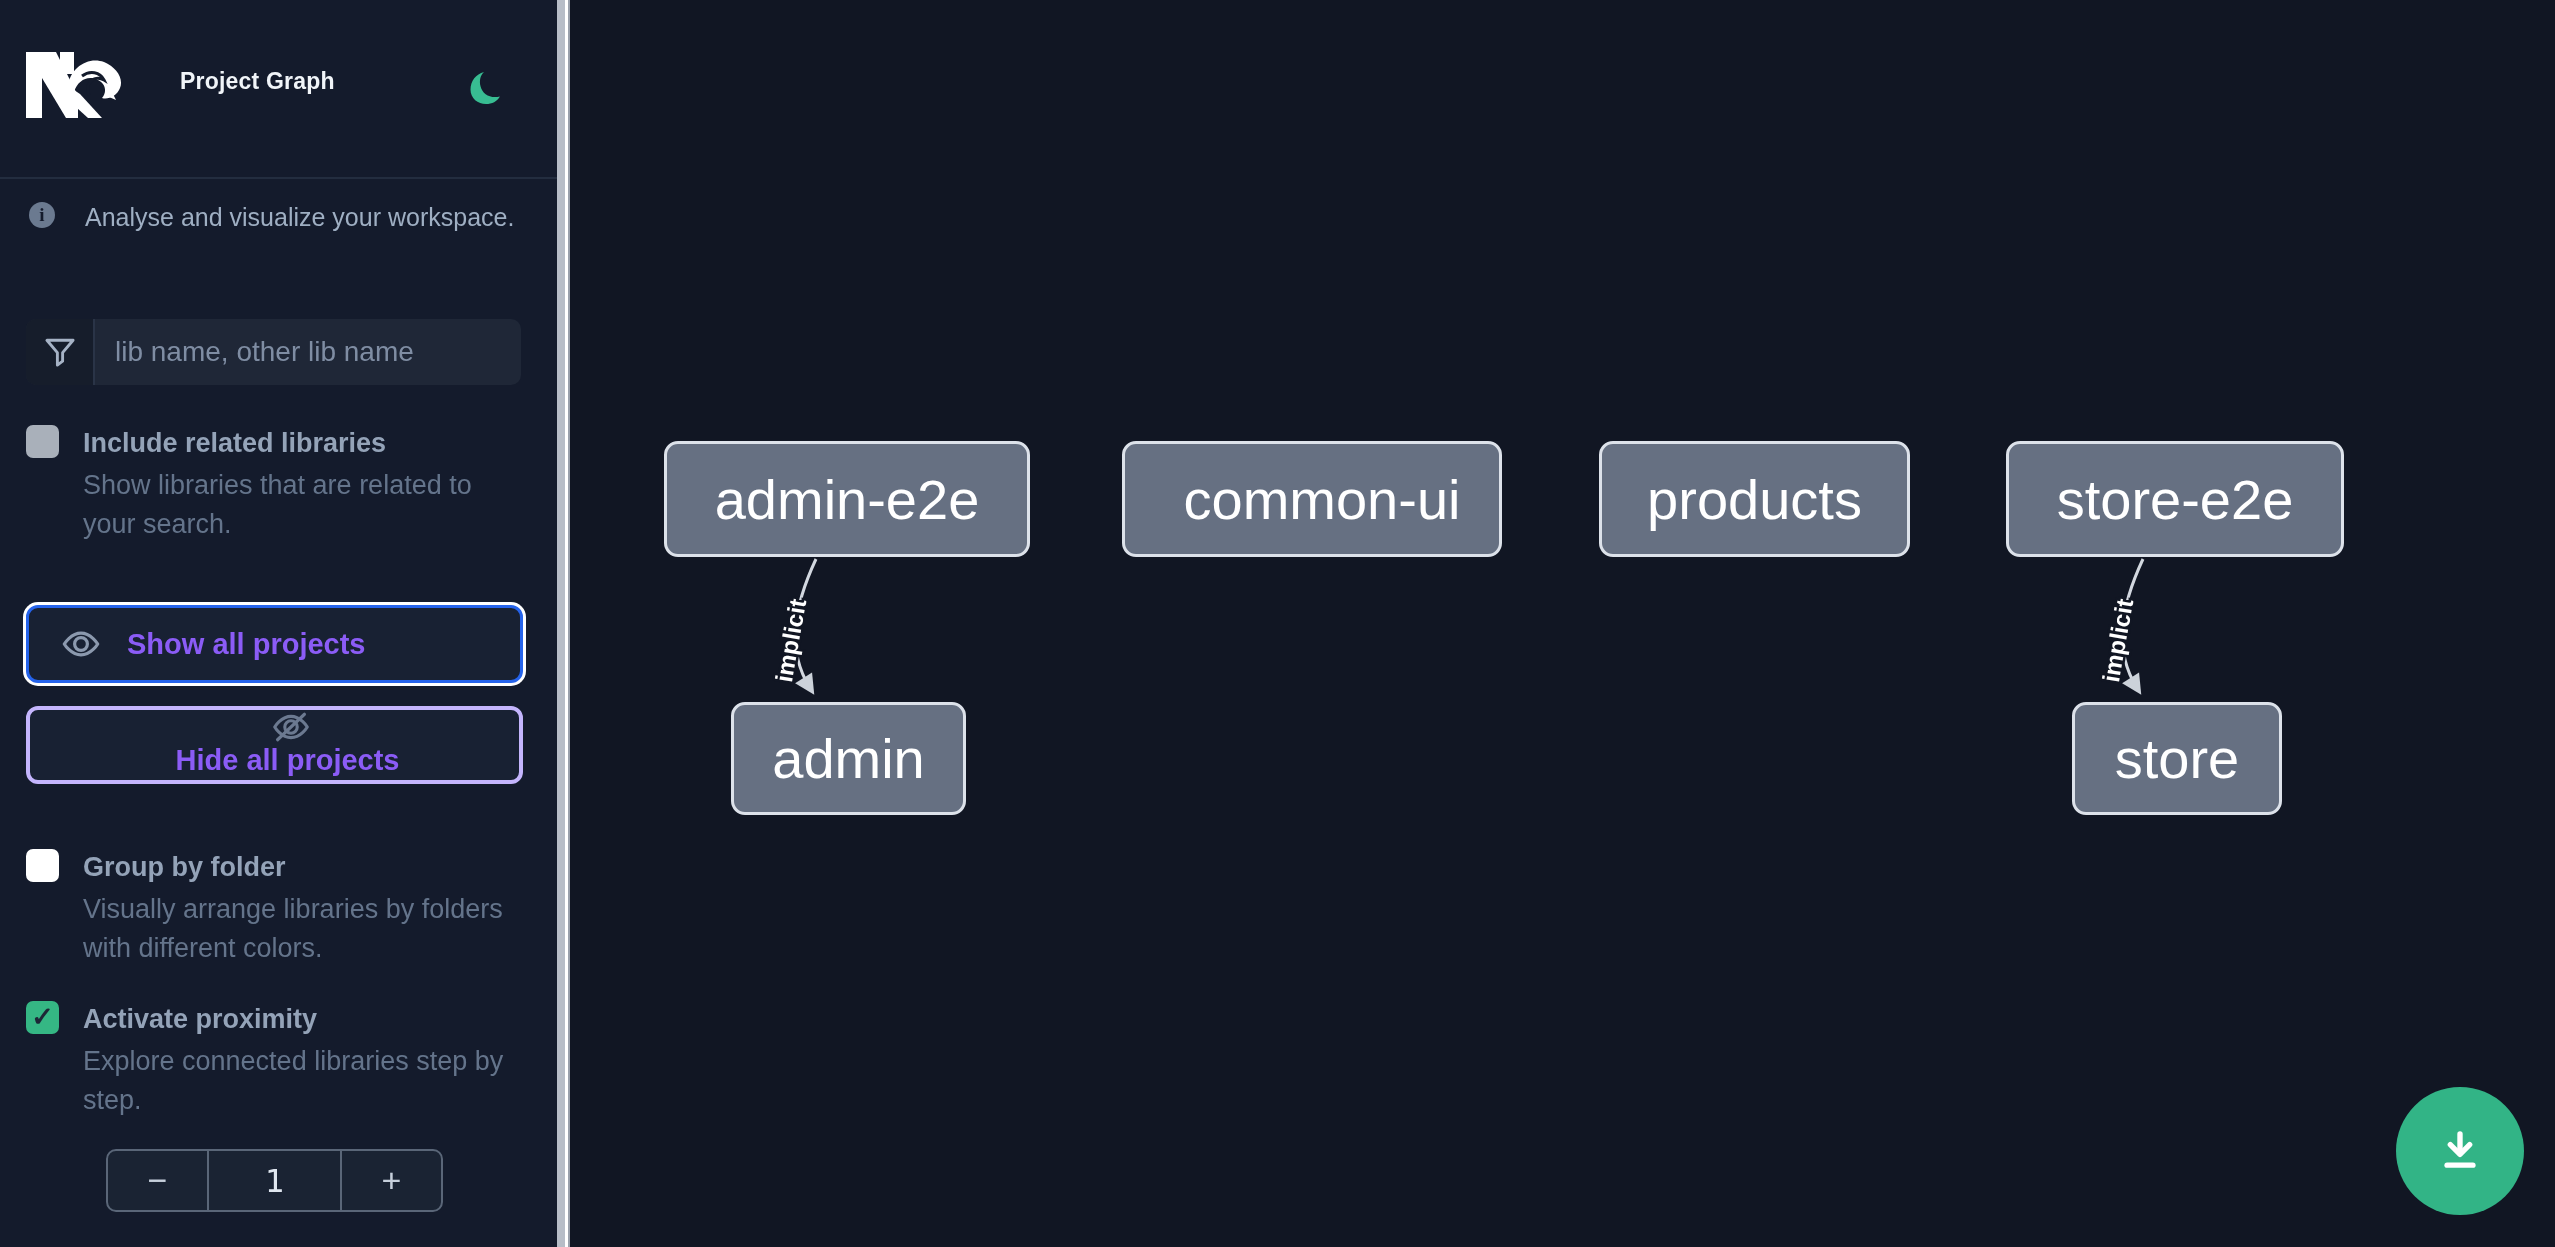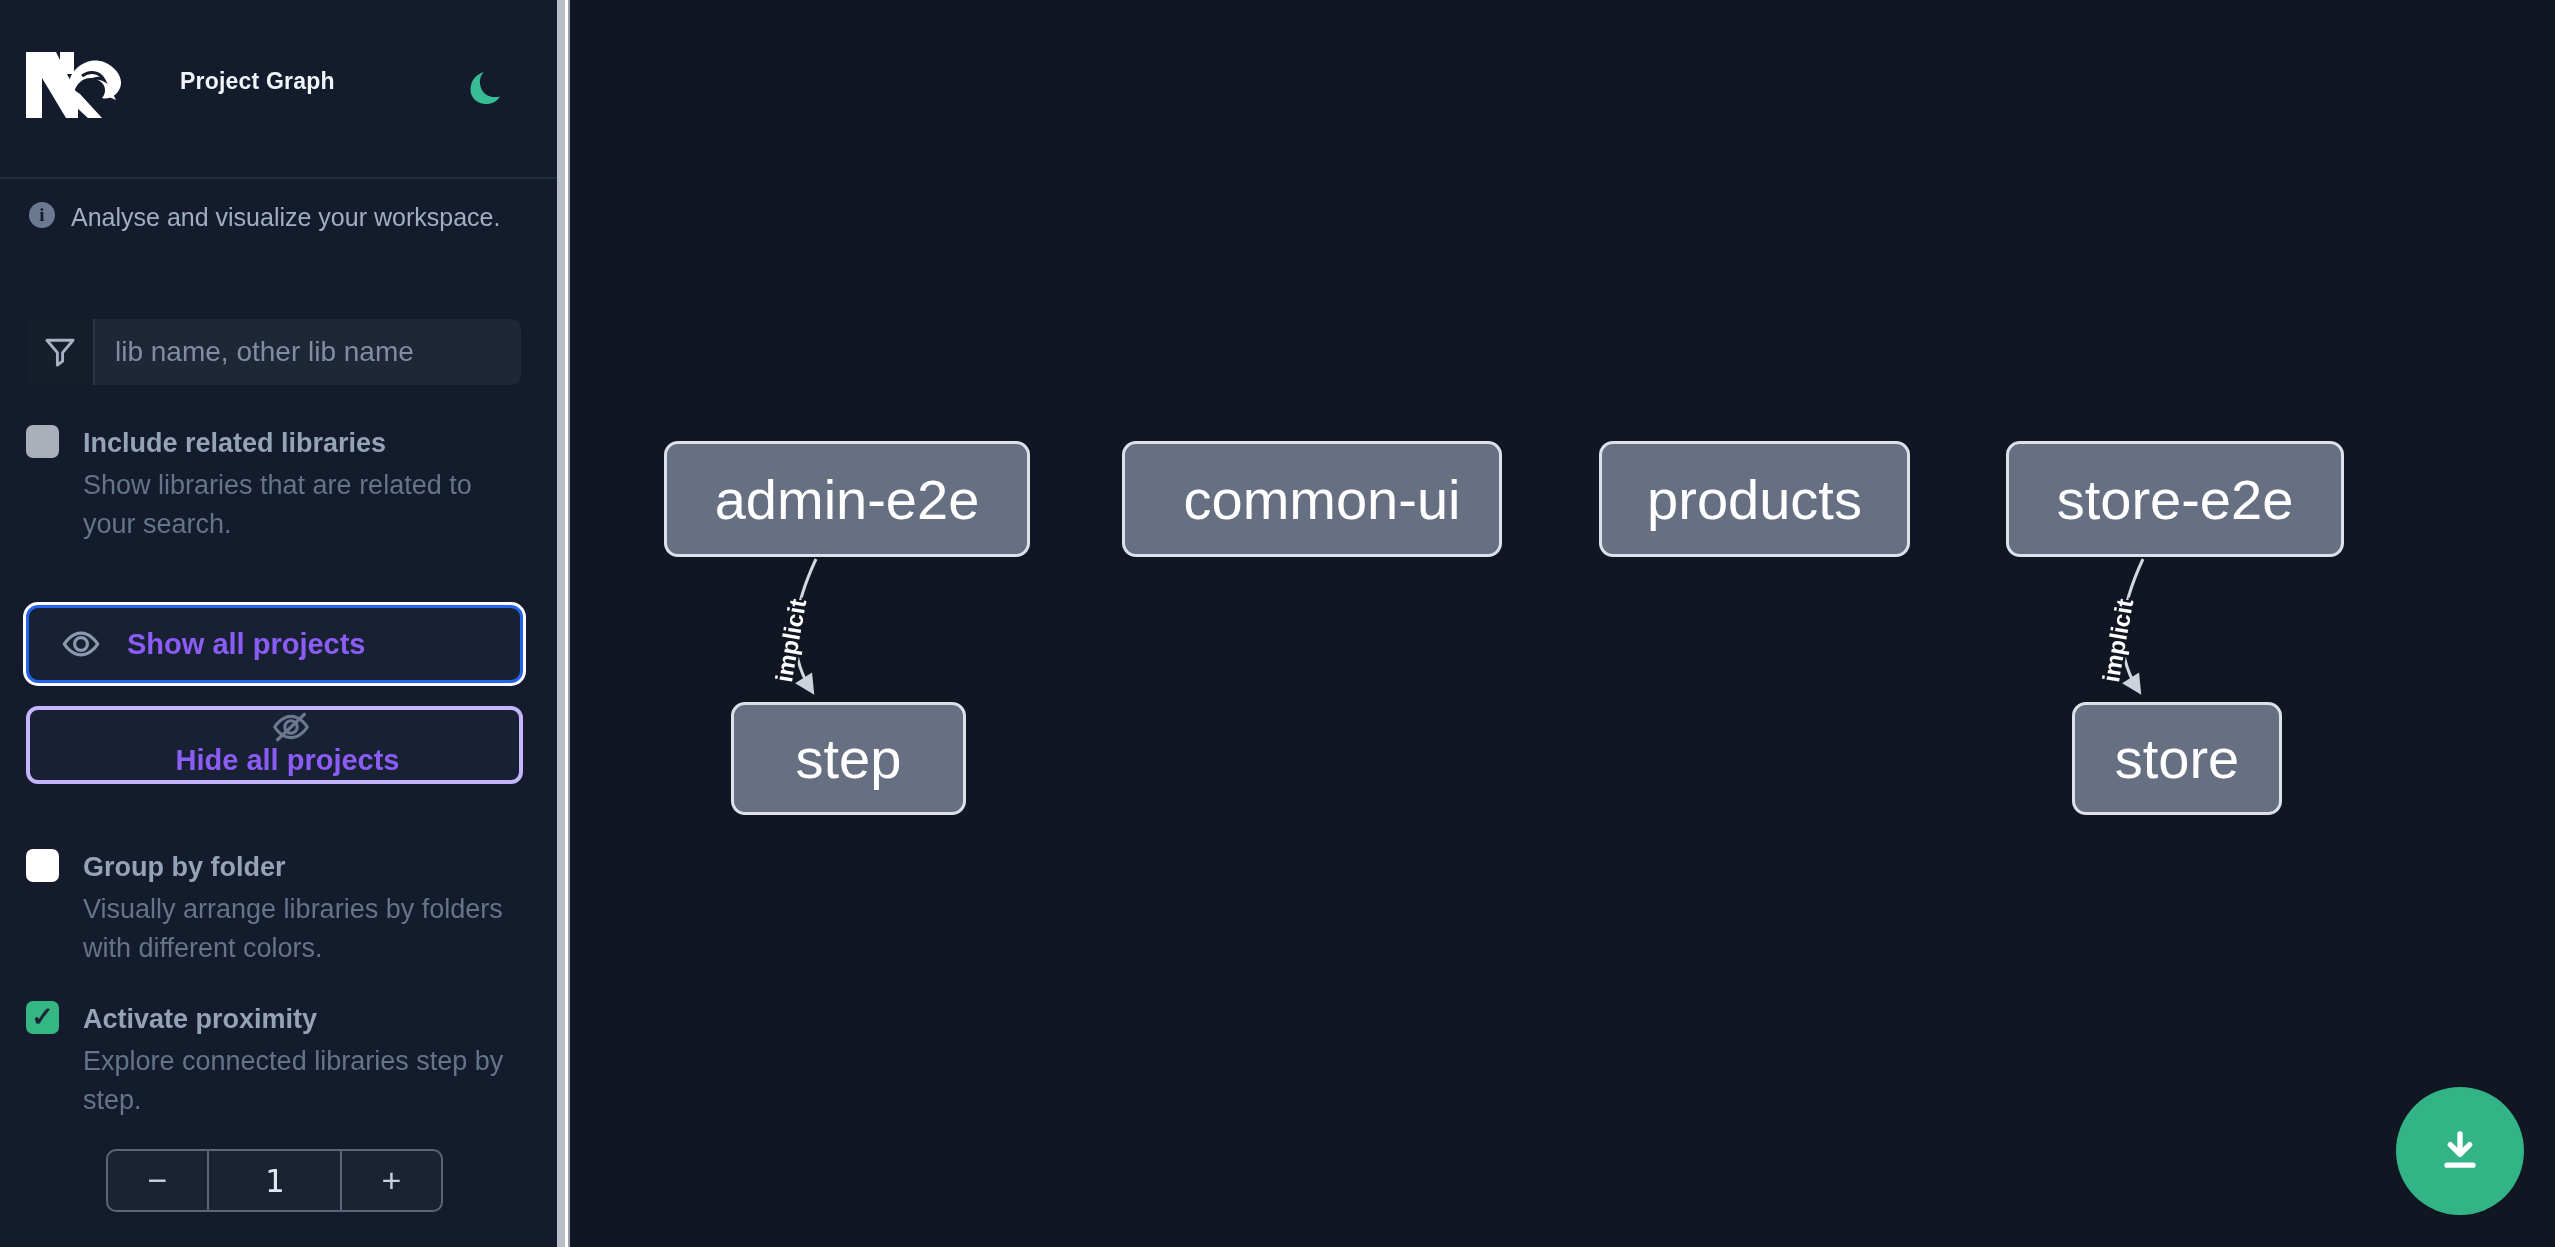--- a/index.html
+++ b/index.html
@@ -10,21 +10,21 @@
   .sidebar{position:absolute;left:0;top:0;width:557px;height:1247px;background:#141b2c;}
   .logo{position:absolute;left:26px;top:50px;}
   .app-title{position:absolute;left:180px;top:68px;font-size:23px;font-weight:700;color:#f1f5f9;letter-spacing:.2px;}
   .moon{position:absolute;left:468px;top:70px;cursor:pointer;}
   .header-divider{position:absolute;left:0;top:177px;width:557px;height:2px;background:#232d3f;}
 
   .info-row{position:absolute;left:29px;top:202px;display:flex;align-items:flex-start;}
   .info-circle{width:26px;height:26px;border-radius:50%;background:#6b7a90;color:#141b2c;
     font-weight:800;font-size:19px;display:flex;align-items:center;justify-content:center;
     font-family:"Liberation Serif",serif;flex:0 0 auto;}
-  .info-text{margin-left:16px;font-size:25px;color:#9fafc3;padding-top:1px;}
+  .info-text{margin-left:30px;font-size:25px;color:#9fafc3;padding-top:1px;}
 
   .search{position:absolute;left:26px;top:319px;width:495px;height:66px;border-radius:10px;
     overflow:hidden;display:flex;background:#1f2737;}
   .search .icon-cell{width:67px;background:#161d2b;border-right:2px solid #2a3447;
     display:flex;align-items:center;justify-content:center;flex:0 0 auto;}
   .search input{flex:1;background:transparent;border:none;outline:none;color:#14b8a6;
     font-size:28px;padding:0 20px;font-family:"Liberation Sans",sans-serif;}
   .search input::placeholder{color:#7f8da3;opacity:1;}
 
   .checkbox{position:absolute;left:26px;width:33px;height:33px;border-radius:7px;cursor:pointer;}
@@ -165,21 +165,21 @@
       <path d="M1573 559 C 1551 606, 1543 650, 1567 688" fill="none" stroke="#d3d8e0" stroke-width="3" marker-end="url(#arrow)"></path>
 
       <text transform="translate(229 642) rotate(-80)" text-anchor="middle" font-family="Liberation Sans, sans-serif" font-size="24" font-weight="700" fill="#ffffff" stroke="#111623" stroke-width="5" paint-order="stroke">implicit</text>
       <text transform="translate(1556 642) rotate(-80)" text-anchor="middle" font-family="Liberation Sans, sans-serif" font-size="24" font-weight="700" fill="#ffffff" stroke="#111623" stroke-width="5" paint-order="stroke">implicit</text>
     </svg>
 
     <div class="node" style="left:94px;top:441px;width:366px;height:116px;">admin-e2e</div>
     <div class="node" style="left:552px;top:441px;width:380px;height:116px;padding-left:20px;">common-ui</div>
     <div class="node" style="left:1029px;top:441px;width:311px;height:116px;">products</div>
     <div class="node" style="left:1436px;top:441px;width:338px;height:116px;">store-e2e</div>
-    <div class="node" style="left:161px;top:702px;width:235px;height:113px;">step</div>
+    <div class="node" style="left:161px;top:702px;width:235px;height:113px;">admin</div>
     <div class="node" style="left:1502px;top:702px;width:210px;height:113px;">store</div>
 
     <div class="fab">
       <span>
         <svg width="56" height="56" viewBox="0 0 52 52" fill="none" stroke="#ffffff" stroke-width="5" stroke-linecap="round" stroke-linejoin="round">
           <path d="M26 12v18"></path>
           <path d="M17 22l9 9 9-9"></path>
           <path d="M14 41h24"></path>
         </svg>
       </span>

